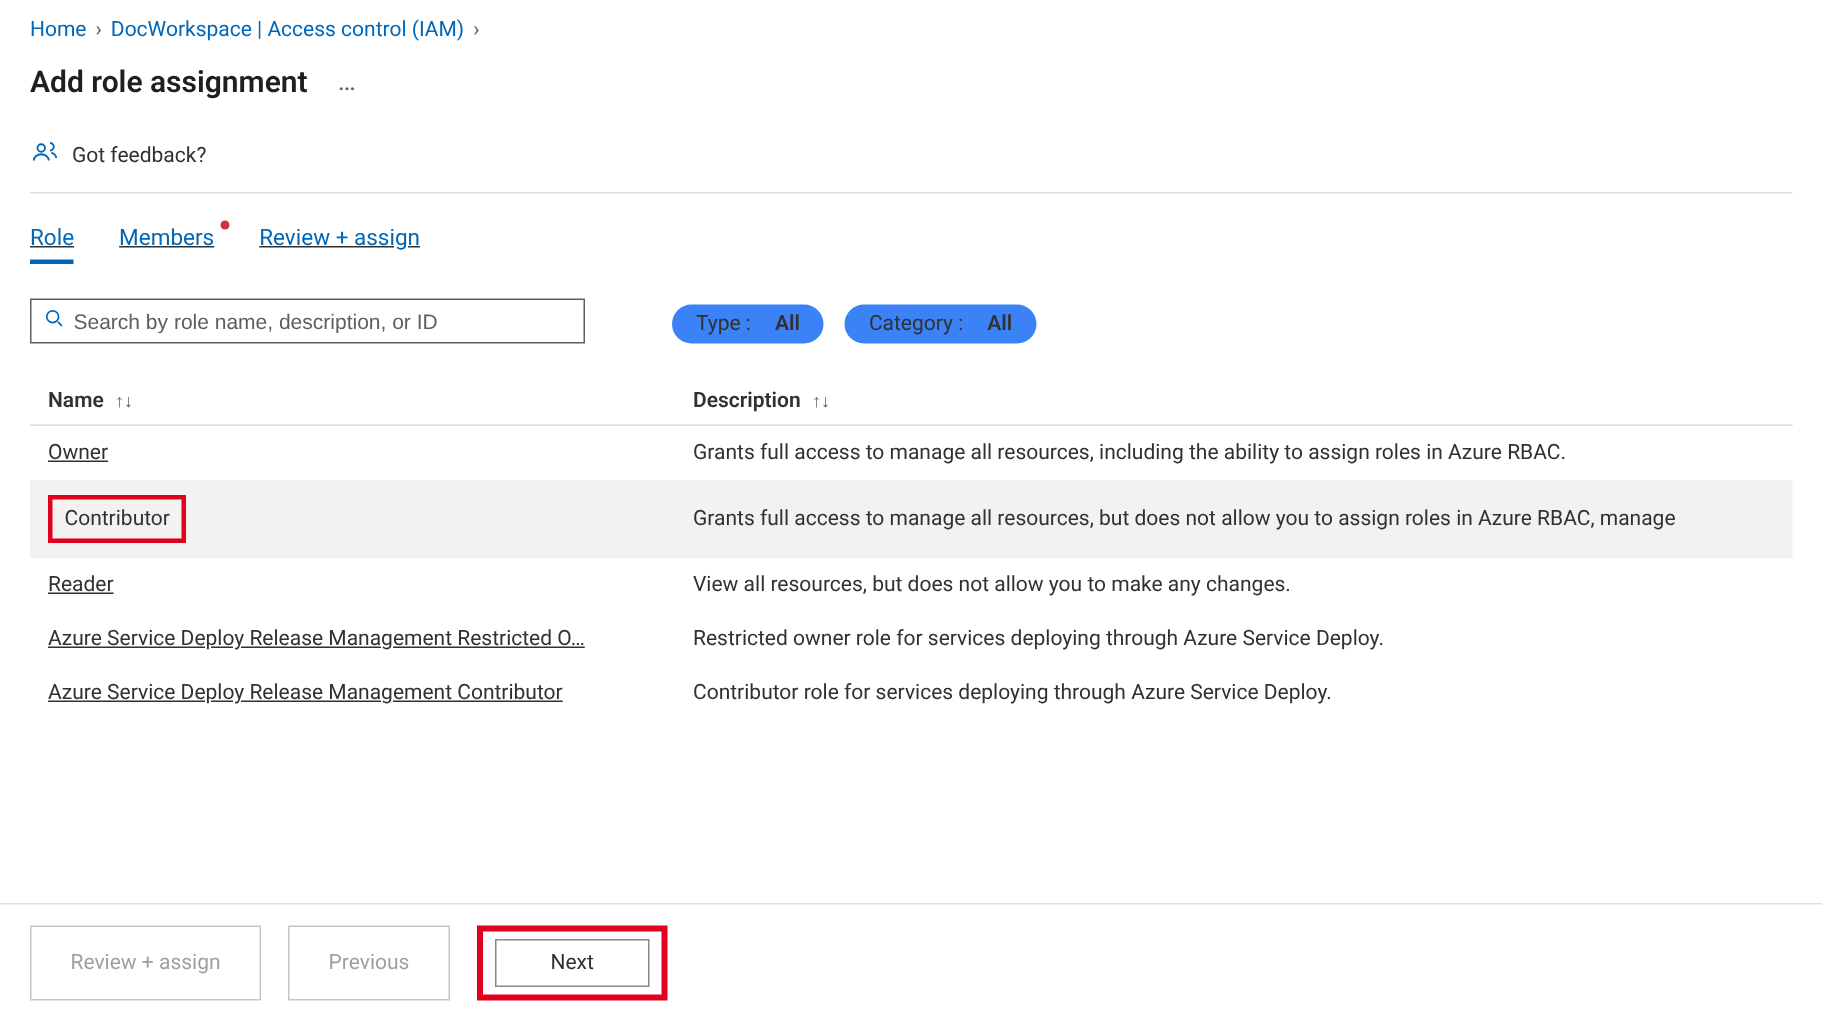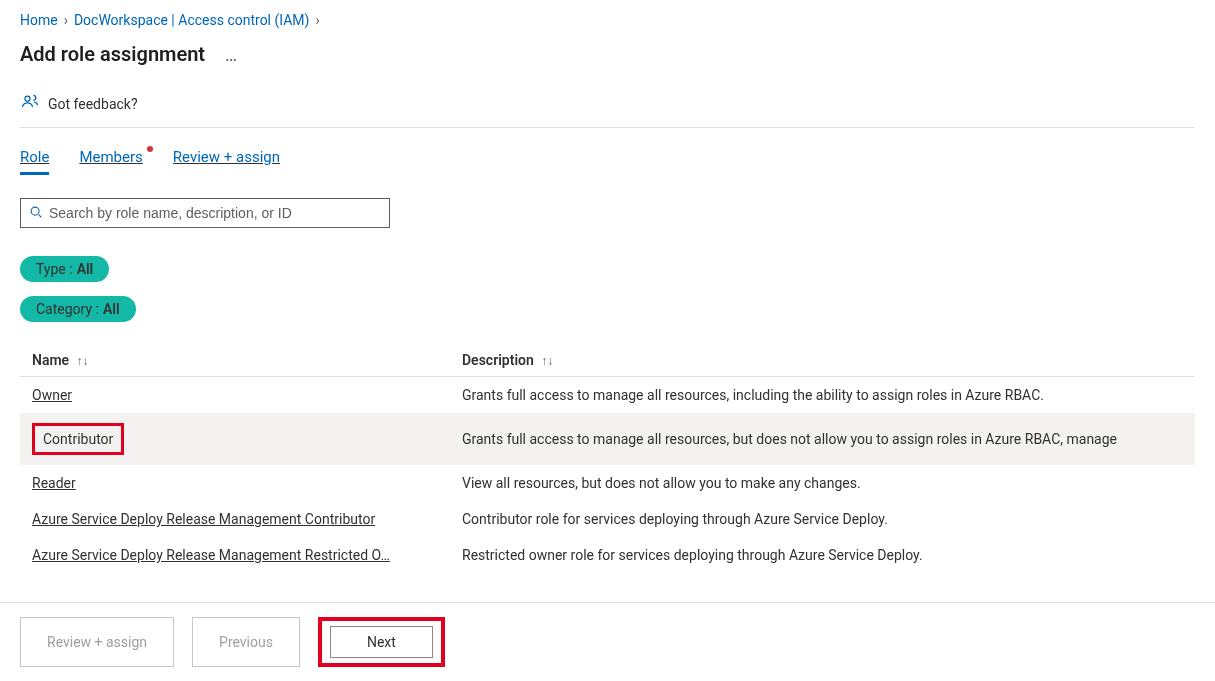--- a/index.html
+++ b/index.html
@@ -23,26 +23,26 @@
   .feedback-row { display: flex; align-items: center; gap: 8px; font-size: 14px; color: #323130; padding-bottom: 12px; border-bottom: 1px solid #e1dfdd; margin-bottom: 20px; cursor: pointer; }
   .feedback-icon svg { width: 20px; height: 20px; }
   .tabs { display: flex; gap: 30px; border-bottom: 1px solid transparent; margin-bottom: 22px; text-decoration: underline; }
   .tab { font-size: 15px; color: #0067b8; padding-bottom: 6px; cursor: pointer; position: relative; }
   .tab.active { border-bottom: 3px solid #0067b8; font-weight: 400; }
   .tab .badge-dot { position: absolute; top: -2px; right: -10px; width: 6px; height: 6px; background: #d13438; border-radius: 50%; }
   .description { font-size: 14px; color: #323130; max-width: 770px; line-height: 1.5; margin-bottom: 20px; }
   .description a { color: #0067b8; text-decoration: none; }
   .ext-icon { display: inline-block; vertical-align: middle; }
   .ext-icon svg { width: 12px; height: 12px; }
-  .filter-row { display: flex; align-items: flex-start; gap: 14px; margin-bottom: 22px; flex-direction: column; }
+  .filter-row { display: flex; align-items: flex-end; gap: 14px; margin-bottom: 22px; }
   .search-box { display: flex; align-items: center; border: 1px solid #605e5c; width: 370px; height: 30px; padding: 0 8px; gap: 6px; }
   .search-box svg { width: 14px; height: 14px; }
   .search-box input { border: none; outline: none; font-size: 14px; flex: 1; color: #323130; }
   .search-box input::placeholder { color: #605e5c; }
-  .pill { background: #14b8a6; border-radius: 16px; font-size: 14px; color: #323130; padding: 5px 16px; cursor: pointer; display: inline-flex; gap: 4px; }
+  .pill { background: #3b82f6; border-radius: 16px; font-size: 14px; color: #323130; padding: 5px 16px; cursor: pointer; display: inline-flex; gap: 16px; }
   .pill .label { color: #323130; }
   .pill .value { font-weight: 600; }
   .table { width: 100%; border-collapse: collapse; }
   .table th { text-align: left; font-weight: 600; font-size: 14px; color: #323130; padding: 8px 12px; border-bottom: 1px solid #e1dfdd; }
   .table th .sort-icon { margin-left: 4px; font-size: 12px; color: #605e5c; }
   .table td { font-size: 14px; color: #323130; padding: 10px 12px; border-bottom: 0; }
   .table td.name-cell { width: 430px; text-decoration: underline; }
   .highlight-box { border: 3px solid #e1001e; padding: 5px 8px; display: inline-block; background: #f3f2f1; }
   tr.selected { background: #f3f2f1; }
   .name-ellipsis { white-space: nowrap; overflow: hidden; text-overflow: ellipsis; max-width: 410px; }
@@ -143,32 +143,32 @@
         <tr>
           <td class="name-cell">
             <div class="name-ellipsis">Reader</div>
           </td>
           <td>
             <div class="desc-ellipsis">View all resources, but does not allow you to make any changes.</div>
           </td>
         </tr>
         <tr>
           <td class="name-cell">
+            <div class="name-ellipsis">Azure Service Deploy Release Management Restricted O…</div>
+          </td>
+          <td>
+            <div class="desc-ellipsis">Restricted owner role for services deploying through Azure Service Deploy.</div>
+          </td>
+        </tr>
+        <tr>
+          <td class="name-cell">
             <div class="name-ellipsis">Azure Service Deploy Release Management Contributor</div>
           </td>
           <td>
             <div class="desc-ellipsis">Contributor role for services deploying through Azure Service Deploy.</div>
-          </td>
-        </tr>
-        <tr>
-          <td class="name-cell">
-            <div class="name-ellipsis">Azure Service Deploy Release Management Restricted O…</div>
-          </td>
-          <td>
-            <div class="desc-ellipsis">Restricted owner role for services deploying through Azure Service Deploy.</div>
           </td>
         </tr>
       </tbody>
   </table>
 </div>
 
 <div class="footer">
   <button class="btn disabled">Review + assign</button>
   <button class="btn disabled">Previous</button>
   <span class="btn-outline-highlight">

